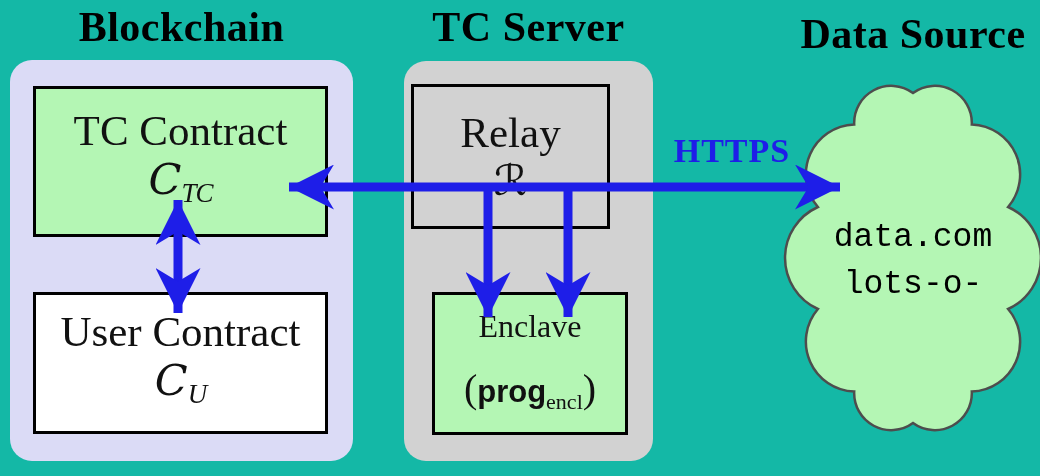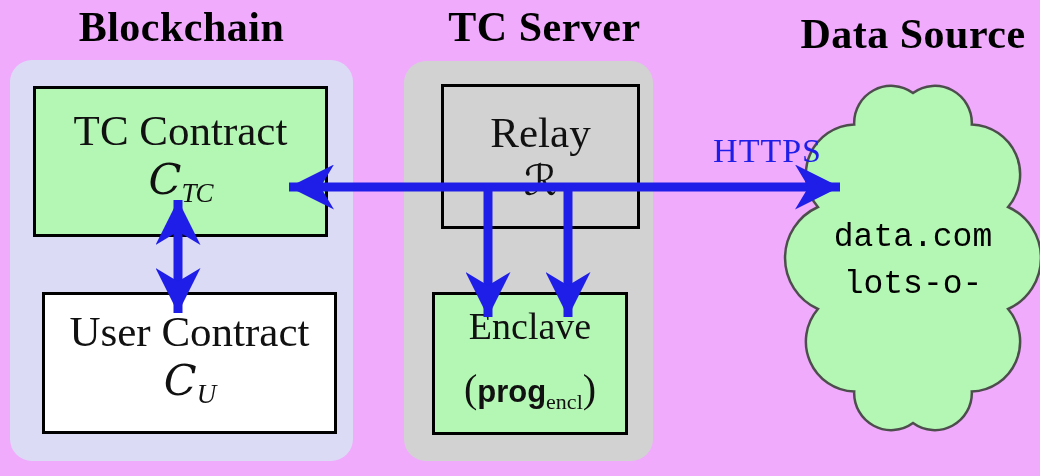--- a/index.html
+++ b/index.html
@@ -5,75 +5,75 @@
   :root{
     --accent-blue:#1e1ee8;
     --box-green:#b4f6b4;
     --blockchain-purple:#dbdbf6;
     --server-gray:#d2d2d2;
     --cloud-border:#4d4d4d;
     --box-border:#000000;
   }
   html,body{margin:0;padding:0;background:#fff;}
   #canvas{
-    position:relative;width:1040px;height:476px;background:#f0abfc;
+    position:relative;width:1040px;height:476px;background:#14b8a6;
     font-family:"Liberation Serif","DejaVu Serif",serif;color:#111;
     overflow:hidden;
   }
   .section-title{
     position:absolute;top:4px;text-align:center;
     font-size:42px;font-weight:700;letter-spacing:0.5px;color:#000;
     line-height:46px;white-space:nowrap;
   }
   .panel{position:absolute;border-radius:22px;}
   .panel-blockchain{left:10px;top:60px;width:343px;height:401px;background:var(--blockchain-purple);}
   .panel-server{left:404px;top:61px;width:249px;height:400px;background:var(--server-gray);}
   .node{
     position:absolute;box-sizing:border-box;border:3px solid var(--box-border);
     display:flex;flex-direction:column;align-items:center;justify-content:center;
     text-align:center;
   }
   .node-green{background:var(--box-green);}
-  .node-white{background:#ffffff;margin-left:9px;}
+  .node-white{background:#ffffff;}
   .node-gray{background:var(--server-gray);}
   .node-tc-contract{left:33px;top:86px;width:295px;height:151px;}
   .node-user-contract{left:33px;top:292px;width:295px;height:142px;}
-  .node-relay{left:441px;top:84px;width:199px;height:145px;}
+  .node-relay{left:411px;top:84px;width:199px;height:145px;}
   .node-enclave{left:432px;top:292px;width:196px;height:143px;}
   .node-label{font-size:43px;line-height:48px;white-space:nowrap;}
-  .node-label-sm{font-size:38px;line-height:48px;white-space:nowrap;}
+  .node-label-sm{font-size:32px;line-height:48px;white-space:nowrap;}
   .math-line{font-size:43px;line-height:48px;}
   .math-cal{font-style:italic;font-family:"DejaVu Serif","Liberation Serif",serif;}
   .math-sub{font-size:27px;font-style:italic;vertical-align:-8px;letter-spacing:-1px;}
   .script-r{font-family:"DejaVu Sans","DejaVu Serif",serif;font-style:italic;font-size:42px;}
   .prog-line{font-size:40px;line-height:46px;white-space:nowrap;margin-top:16px;}
   .prog-word{font-family:"Liberation Sans","DejaVu Sans",sans-serif;font-weight:700;font-size:31px;letter-spacing:0;}
   .prog-sub{font-family:"Liberation Serif",serif;font-size:22px;vertical-align:-7px;}
   .overlay{position:absolute;left:0;top:0;width:1040px;height:476px;z-index:5;pointer-events:none;}
   .cloud-shape{fill:var(--box-green);stroke:var(--cloud-border);stroke-width:2.5px;}
   .arrow-line{stroke:var(--accent-blue);stroke-width:9px;fill:none;stroke-linejoin:miter;}
   .arrow-head-fill{fill:var(--accent-blue);}
   .cloud-text{
     position:absolute;left:811px;top:214px;width:204px;z-index:6;
     text-align:center;font-family:"Liberation Mono","DejaVu Sans Mono",monospace;
     font-size:33px;line-height:47px;font-weight:500;color:#000;white-space:nowrap;
   }
   .https-label{
     position:absolute;left:642px;top:133px;width:180px;z-index:6;
-    text-align:right;font-size:34px;line-height:36px;font-weight:400;
+    text-align:center;font-size:34px;line-height:36px;font-weight:700;
     color:var(--accent-blue);letter-spacing:1px;
   }
 </style>
 </head>
 <body>
 
 <div id="canvas">
 
   <div class="section-title" style="left:10px;width:343px;">Blockchain</div>
-  <div class="section-title" style="left:420px;width:249px;font-family:Liberation Serif, serif;">TC Server</div>
+  <div class="section-title" style="left:404px;width:249px;font-family:Liberation Serif, serif;">TC Server</div>
   <div class="section-title" style="left:770px;width:286px;top:11px;">Data Source</div>
 
   <div class="panel panel-blockchain"></div>
   <div class="panel panel-server"></div>
 
   <div class="node node-green node-tc-contract">
     <div class="node-label">TC Contract</div>
     <div class="math-line"><span class="math-cal">C</span><span class="math-sub">TC</span></div>
   </div>
 

